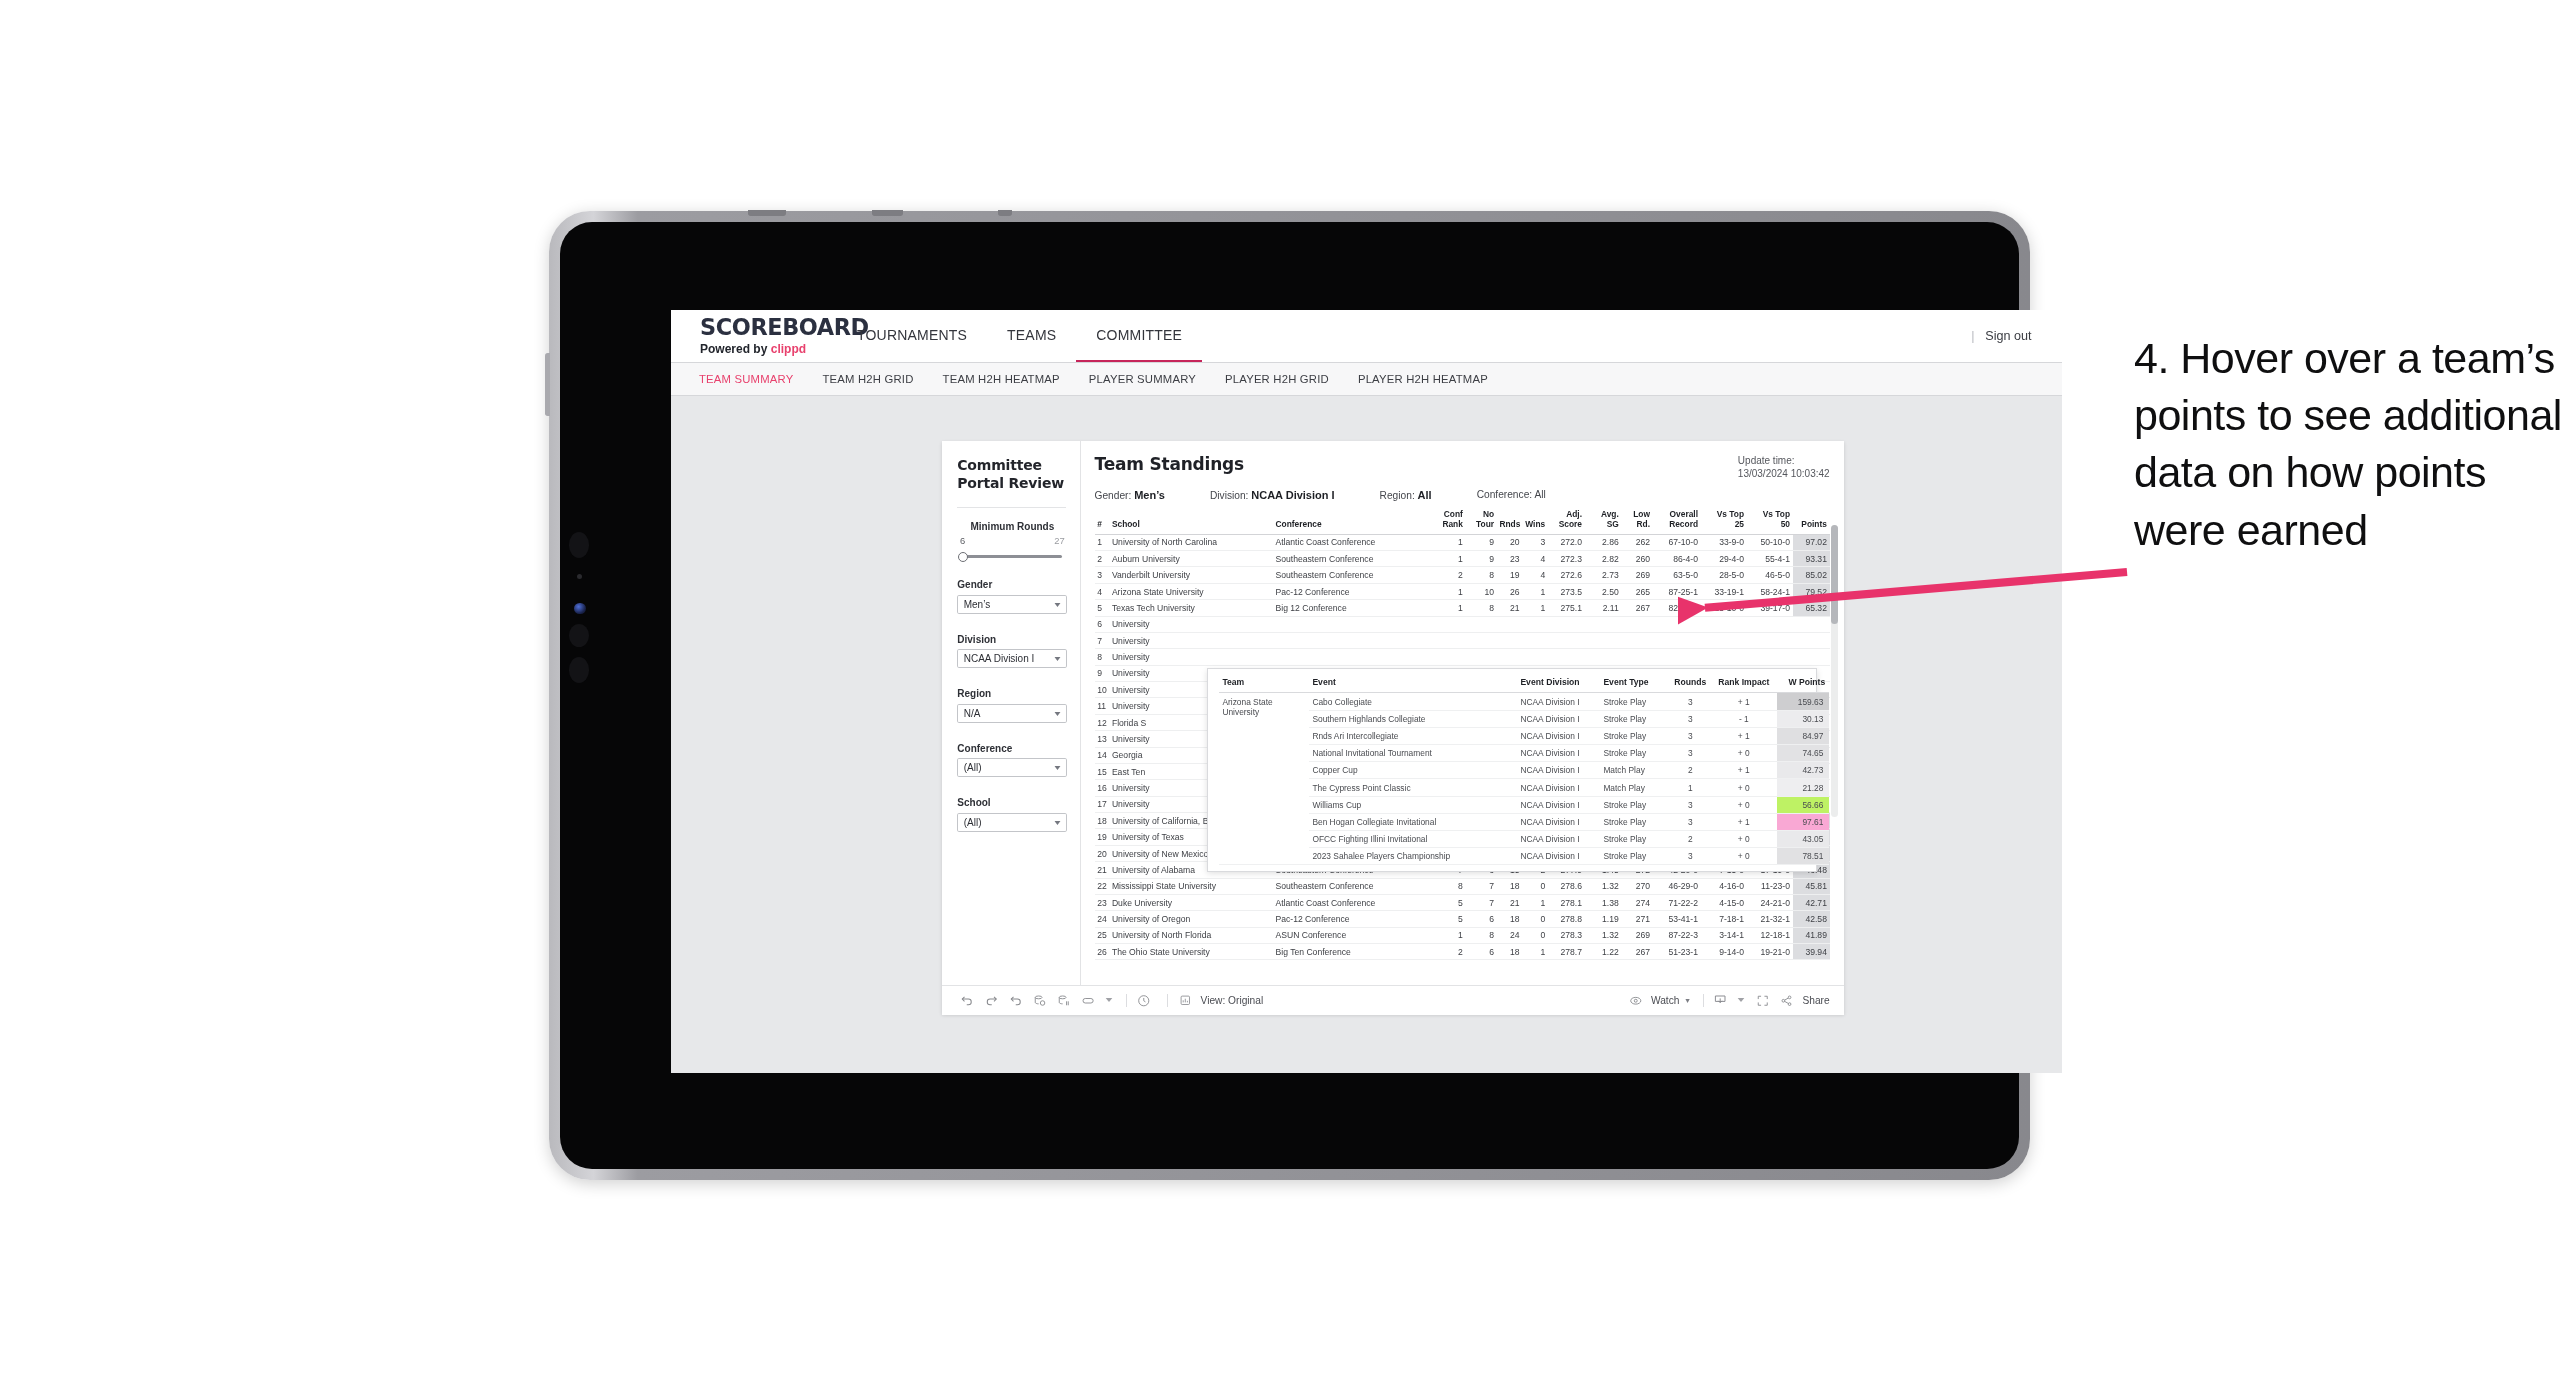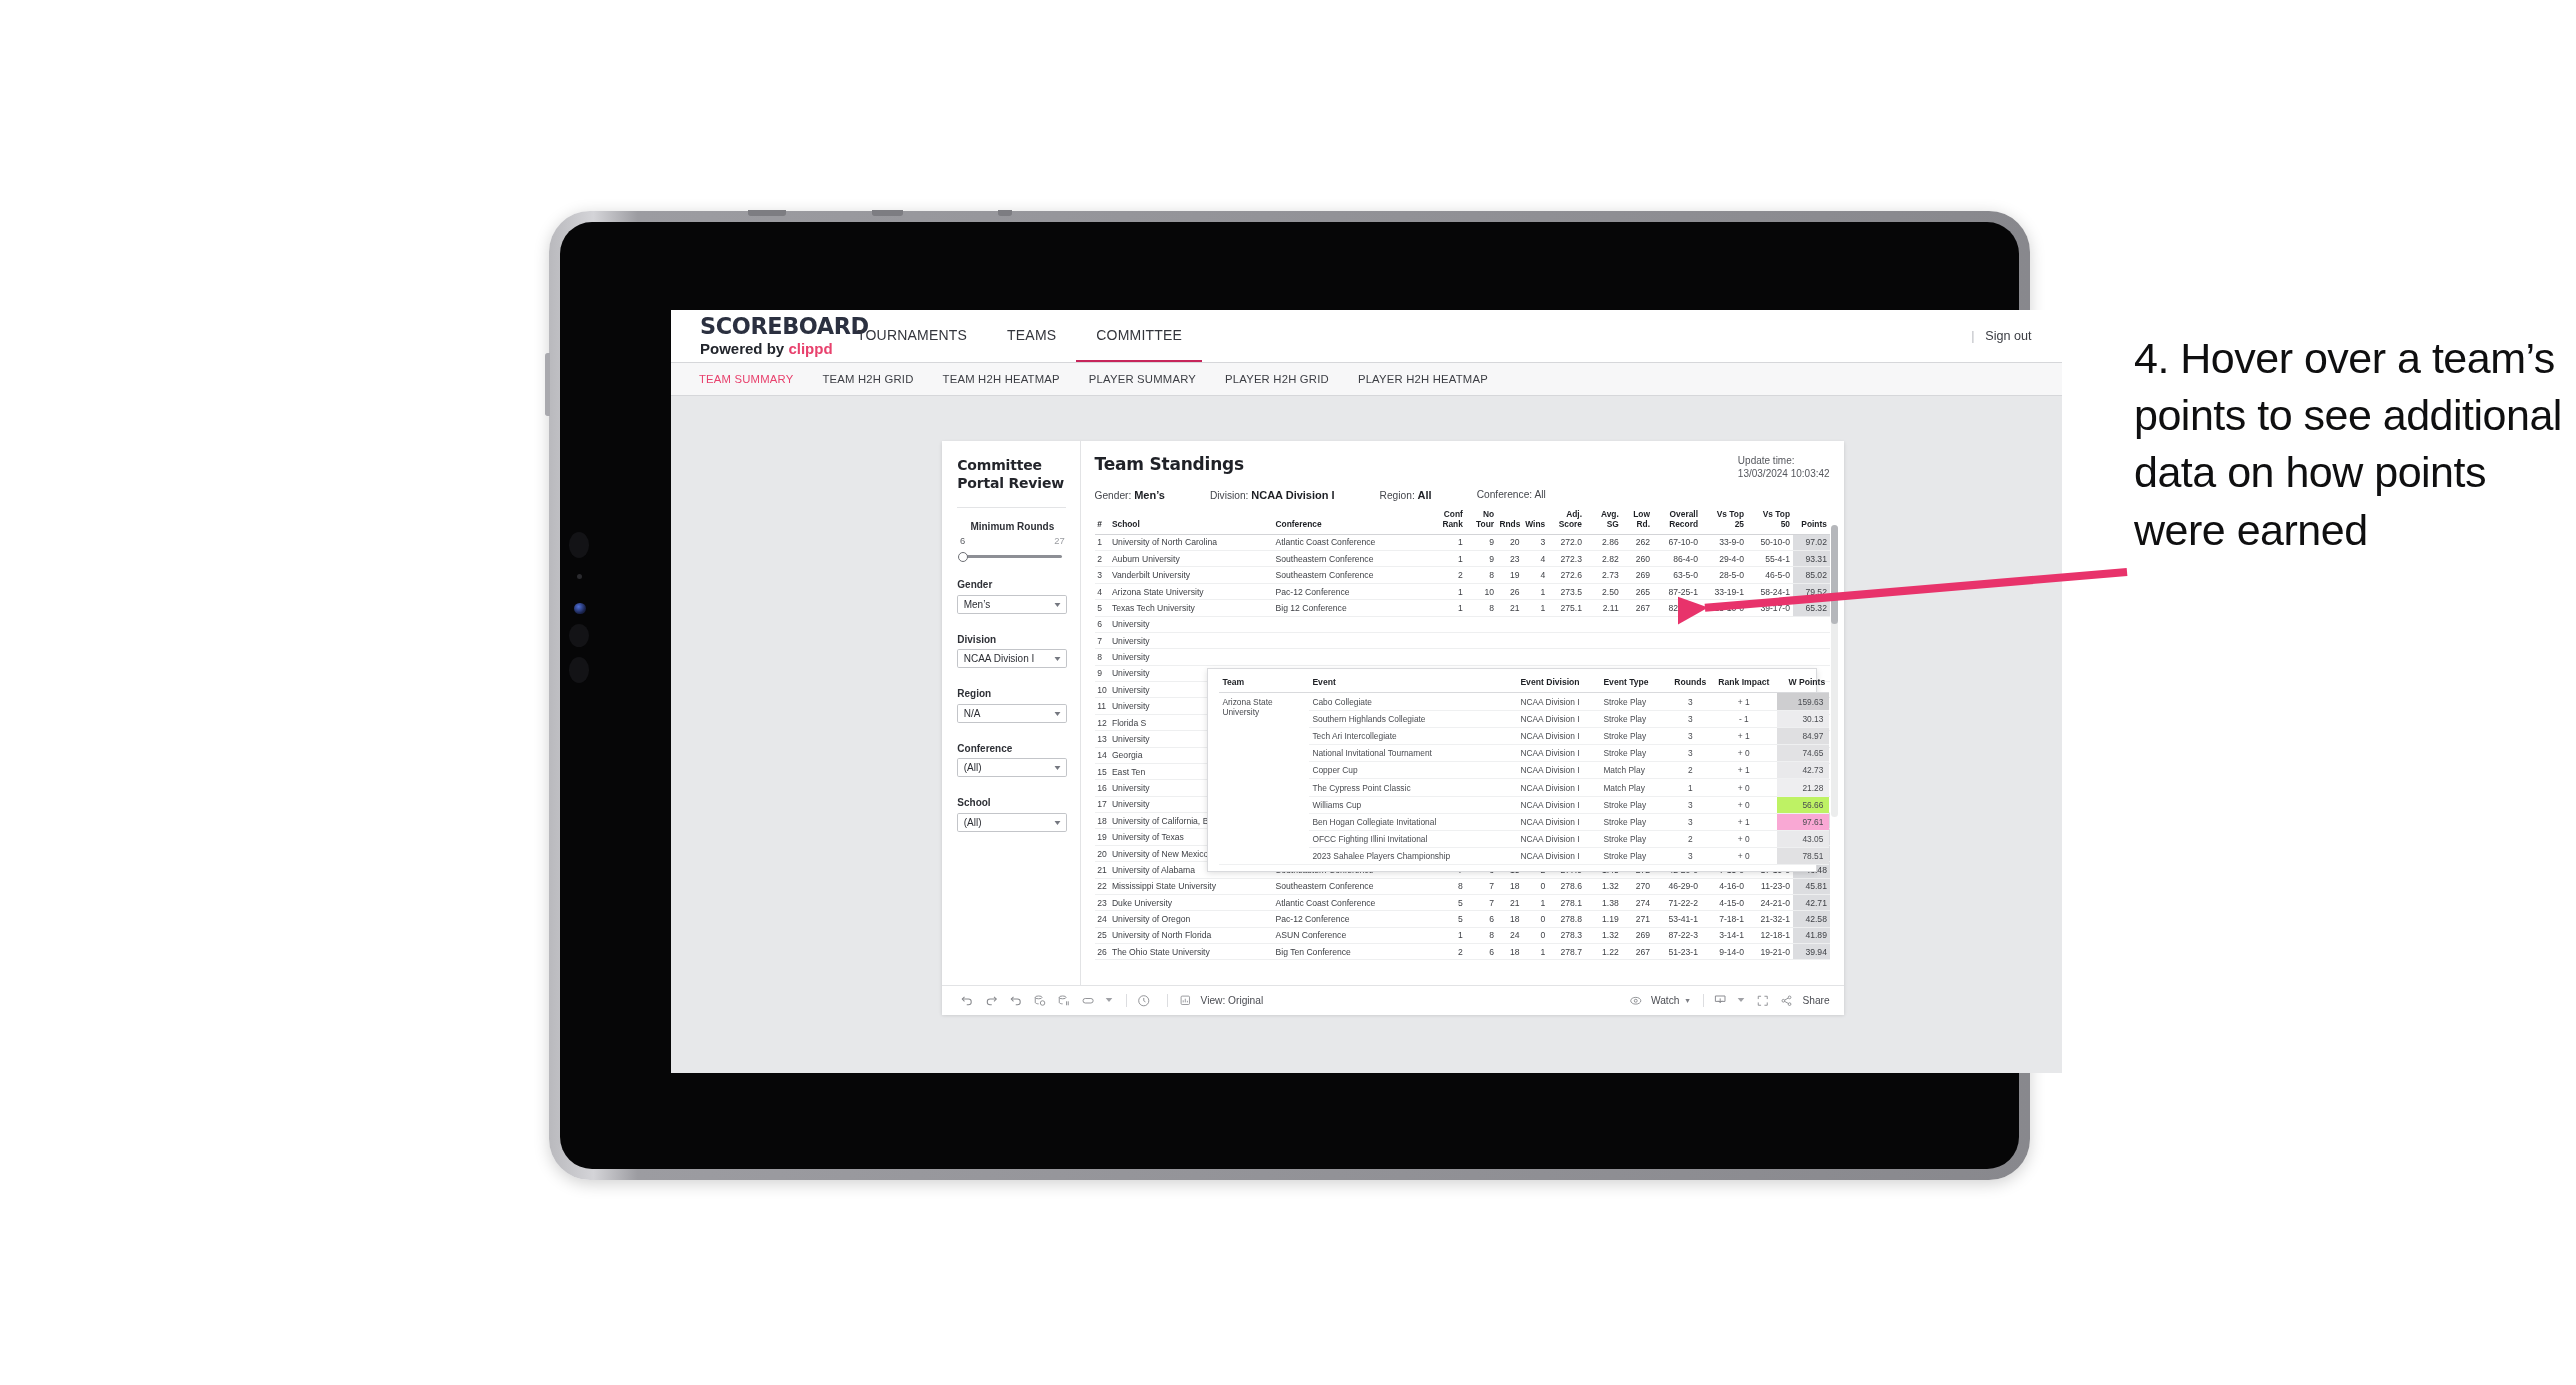--- a/index.html
+++ b/index.html
@@ -57,21 +57,21 @@
     height: 52px; background: #ffffff;
     display: flex; align-items: center;
     position: relative;
   }
   #brand { padding-left: 29px; width: 166px; }
   #brand-title {
     font-family: "DejaVu Sans", sans-serif;
     font-weight: 800; font-size: 22.4px; letter-spacing: -0.4px;
     color: #2b3040; line-height: 1;
   }
-  #brand-sub { font-size: 15px; color: #22252c; margin-top: 2.7px; font-weight:600;}
+  #brand-sub { font-size: 12px; color: #22252c; margin-top: 2.7px; font-weight:600;}
   #brand-sub .clippd { color: #e8416d; font-weight: 800; }
   #mainnav { display: flex; align-items: stretch; height: 52px; }
   .mainnav-item {
     display: flex; align-items: center; padding: 0 20px;
     font-size: 14px; color: #33353c; letter-spacing: 0.2px;
     border-bottom: 2.7px solid transparent; cursor: pointer;
   }
   .mainnav-item.active { border-bottom-color: #c6255a; }
   #signout-wrap {
     position: absolute; right: 30.5px; top: 0; height: 52px;
@@ -855,21 +855,21 @@
                 </tr>
                 <tr>
                   <td class="tt-w-event">Southern Highlands Collegiate</td>
                   <td class="tt-w-div">NCAA Division I</td>
                   <td class="tt-w-type">Stroke Play</td>
                   <td class="tt-w-rnd c">3</td>
                   <td class="tt-w-imp c">- 1</td>
                   <td class="tt-w-wp wp" style="background: rgb(236, 236, 238);">30.13</td>
                 </tr>
                 <tr>
-                  <td class="tt-w-event">Tech Ari Intercollegiate</td>
+                  <td class="tt-w-event">Rnds Ari Intercollegiate</td>
                   <td class="tt-w-div">NCAA Division I</td>
                   <td class="tt-w-type">Stroke Play</td>
                   <td class="tt-w-rnd c">3</td>
                   <td class="tt-w-imp c">+ 1</td>
                   <td class="tt-w-wp wp" style="background: rgb(223, 223, 225);">84.97</td>
                 </tr>
                 <tr>
                   <td class="tt-w-event">National Invitational Tournament</td>
                   <td class="tt-w-div">NCAA Division I</td>
                   <td class="tt-w-type">Stroke Play</td>

